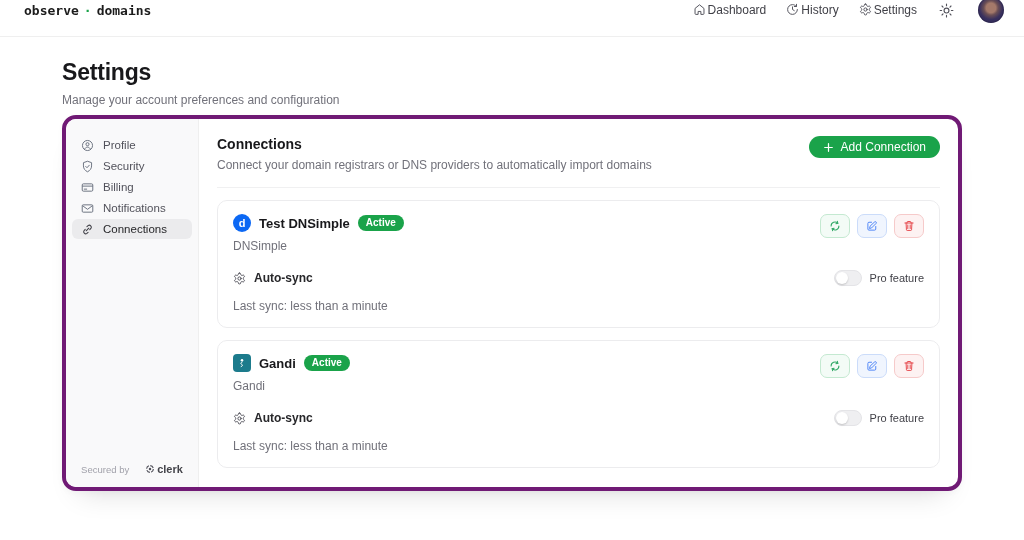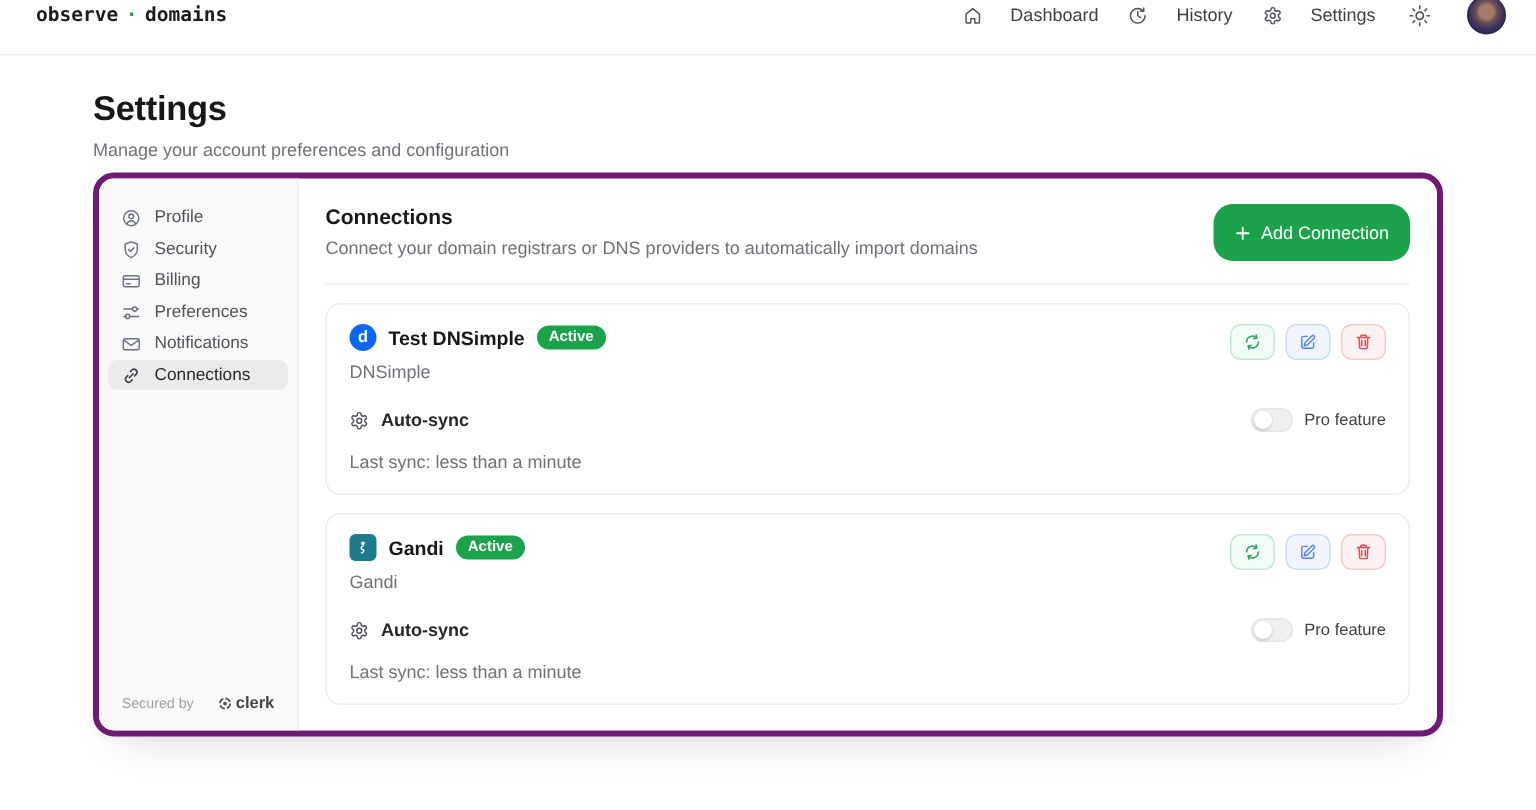--- a/index.html
+++ b/index.html
@@ -12,21 +12,21 @@
 
   
   .navbar {
     height:37px; background:#fff; border-bottom:1px solid #efefef;
     display:flex; align-items:center; justify-content:space-between;
     padding:0 20px 16px 24px;
   }
   .brand { font-family:"DejaVu Sans Mono", monospace; font-size:13px; font-weight:bold; color:#1c1c1c; display:flex; align-items:center; gap:5px; cursor:pointer; }
   .brand .dot { color:#1aa34a; font-weight:bold; }
   .nav-right { display:flex; align-items:center; gap:20px; }
-  .nav-link { display:flex; align-items:center; gap:19px; font-size:12px; color:#3f3f46; cursor:pointer; }
+  .nav-link { display:flex; align-items:flex-start; gap:2px; font-size:12px; color:#3f3f46; cursor:pointer; }
   .nav-link svg { color:#52525b; }
   .theme-btn { color:#52525b; margin-left:2px; cursor:pointer; }
   .avatar {
     width:26px; height:26px; border-radius:50%; cursor:pointer; margin-left:4px;
     background:radial-gradient(circle at 50% 42%, #a4796a 0 24%, #6b4f55 36%, #38305e 58%, #292253 100%);
     box-shadow:inset 0 0 0 1px rgba(0,0,0,.15);
   }
 
   
   .page-head { padding:22px 0 0 62px; }
@@ -60,21 +60,21 @@
   .clerk { display:flex; align-items:center; gap:2px; color:#52525b; }
   .clerk-name { font-size:11px; font-weight:700; color:#44444a; }
 
   
   .content { flex:1; padding:17px 18px; }
   .content-head { display:flex; justify-content:space-between; align-items:flex-start; }
   .content-title { font-size:14px; font-weight:700; color:#18181b; }
   .content-sub { font-size:12px; color:#71717a; margin-top:6px; }
   .add-btn {
     background:#1aa34a; color:#fff; border:none; cursor:pointer;
-    height:38px; border-radius:13px; padding:0 14px;
+    height:22px; border-radius:13px; padding:0 14px;
     display:flex; align-items:center; gap:7px;
     font-family:"Liberation Sans", sans-serif; font-size:12px; font-weight:500;
   }
   .divider { border-top:1px solid #f0f0f1; margin-top:15px; }
 
   
   .card { border:1px solid #ececee; border-radius:10px; padding:13px 15px 14px; margin-top:12px; background:#fff; }
   .card-top { display:flex; justify-content:space-between; align-items:flex-start; }
   .conn-title-row { display:flex; align-items:center; gap:8px; }
   .provider-icon {
@@ -191,30 +191,20 @@
     </div>
     <div class="side-item">
       <span>
         <svg width="13" height="13" viewBox="0 0 16 16" fill="none" stroke="currentColor" stroke-width="1.2">
             <rect x="1.5" y="3.5" width="13" height="9" rx="1.4"></rect>
             <path d="M1.5 6.3h13"></path>
             <path d="M4 10h3" stroke-linecap="round"></path>
           </svg>
       </span>
       <span>Billing</span>
-    </div>
-    <div class="side-item">
-      <span>
-        <svg width="13" height="13" viewBox="0 0 16 16" fill="none" stroke="currentColor" stroke-width="1.2" stroke-linecap="round">
-            <path d="M2 5h6.8M12.8 5H14M2 11h1.6M7 11h7"></path>
-            <circle cx="10.8" cy="5" r="1.7"></circle>
-            <circle cx="5" cy="11" r="1.7"></circle>
-          </svg>
-      </span>
-      <span>Preferences</span>
     </div>
     <div class="side-item">
       <span>
         <svg width="13" height="13" viewBox="0 0 16 16" fill="none" stroke="currentColor" stroke-width="1.2" stroke-linejoin="round">
             <rect x="1.5" y="3.5" width="13" height="9" rx="1.2"></rect>
             <path d="m2 4.6 6 4.4 6-4.4"></path>
           </svg>
       </span>
       <span>Notifications</span>
     </div>

